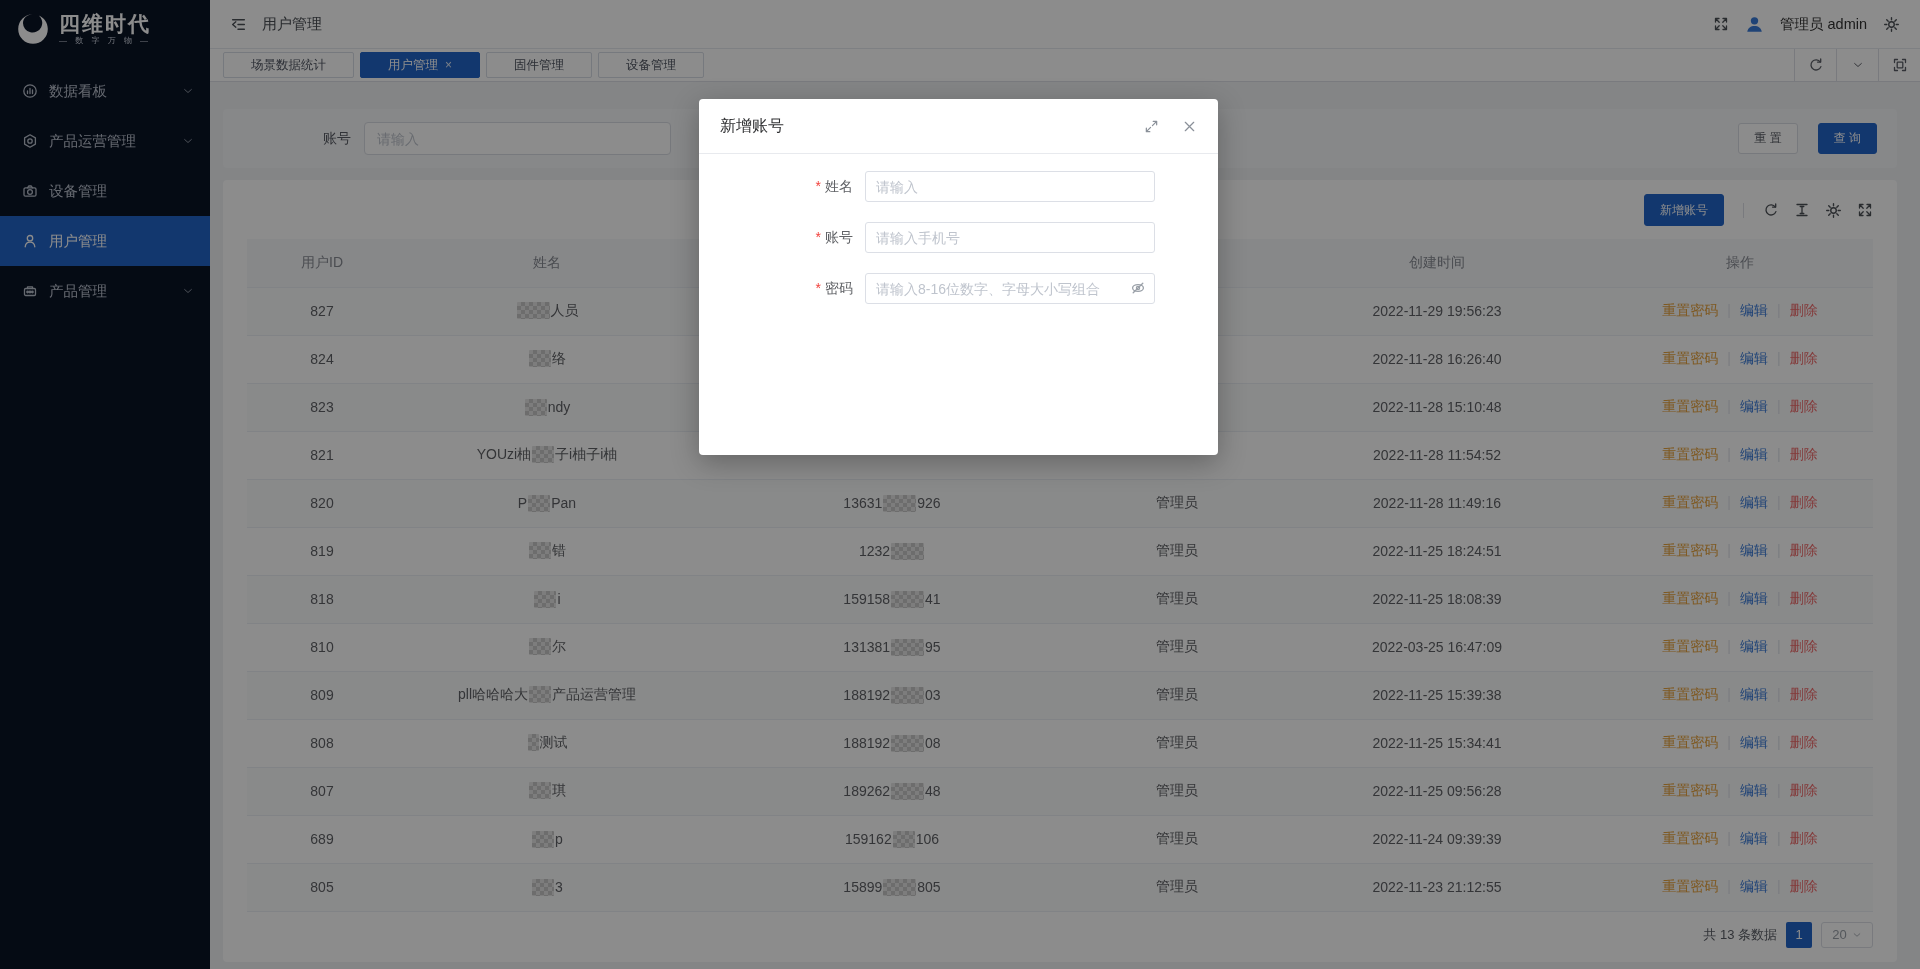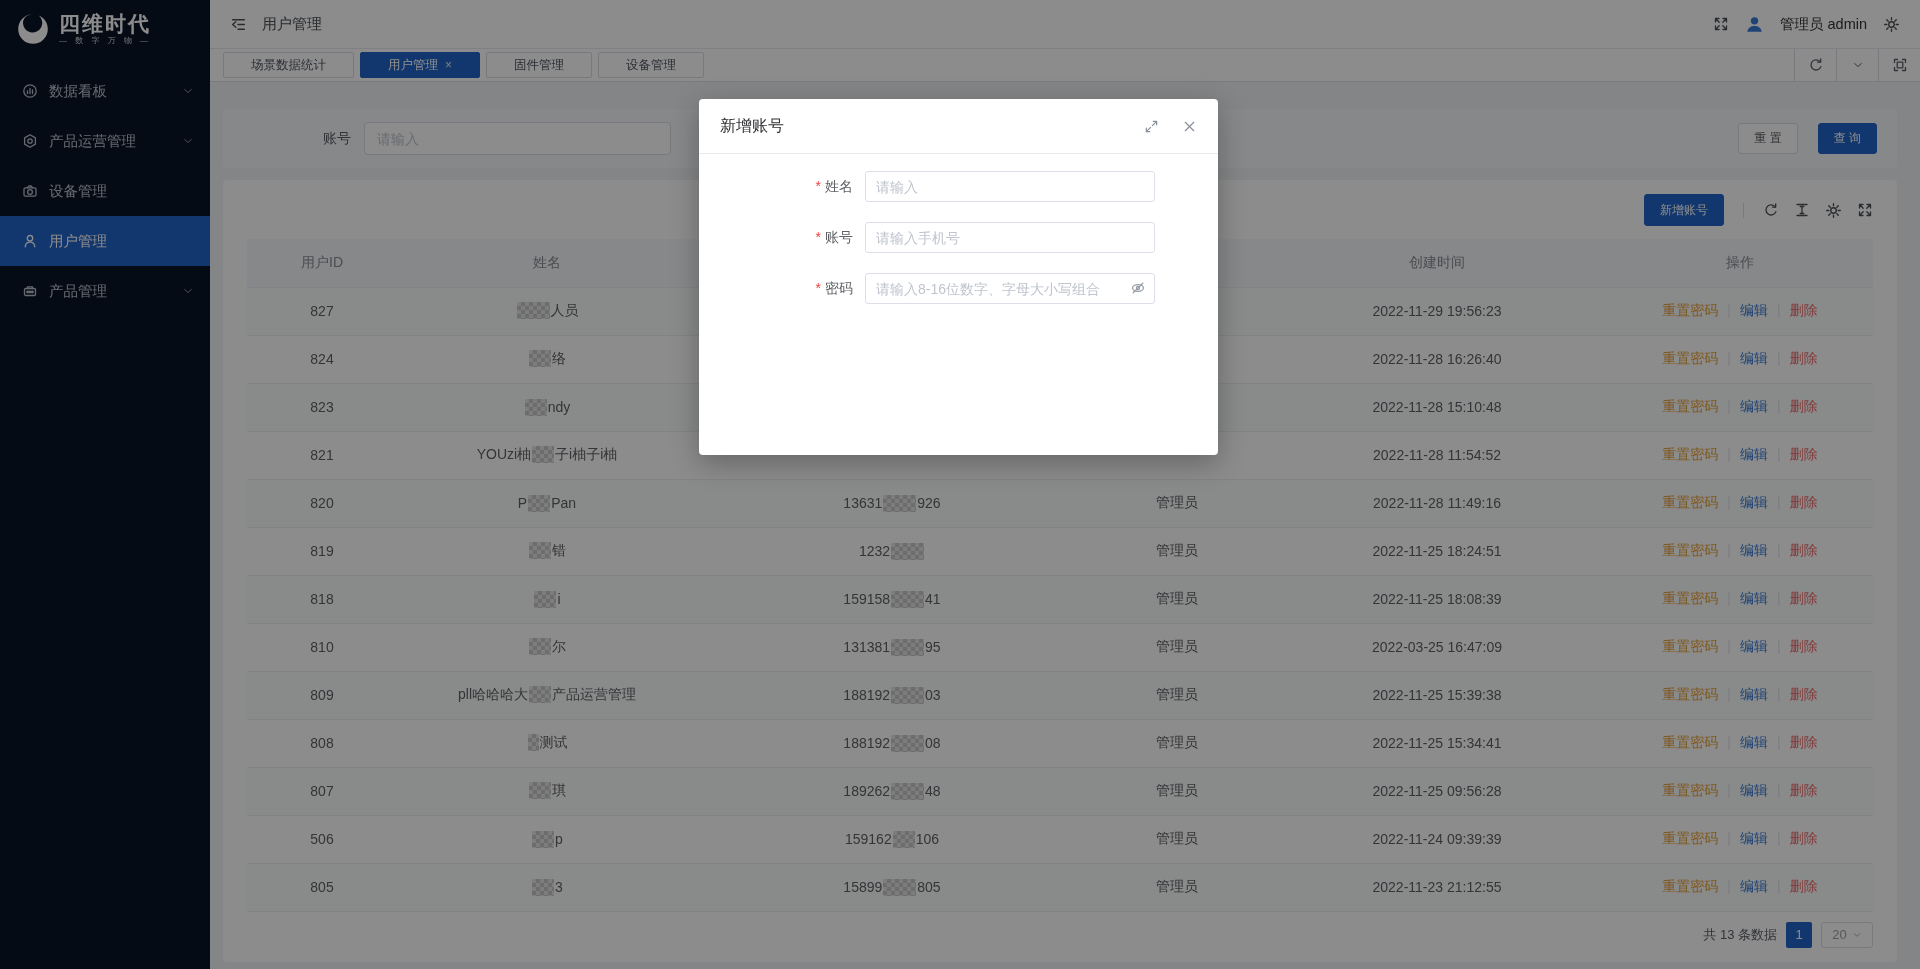--- a/index.html
+++ b/index.html
@@ -407,21 +407,21 @@
               </tr>
               <tr class="stripe">
                 <td>807</td>
                 <td><span class="mosaic" style="width:22px"></span><span>琪</span></td>
                 <td><span>189262</span><span class="mosaic" style="width:33px"></span><span>48</span></td>
                 <td>管理员</td>
                 <td>2022-11-25 09:56:28</td>
                 <td><span class="lnk reset">重置密码</span><span class="sep">|</span><span class="lnk edit">编辑</span><span class="sep">|</span><span class="lnk del">删除</span></td>
               </tr>
               <tr>
-                <td>506</td>
+                <td>689</td>
                 <td><span class="mosaic" style="width:22px"></span><span>p</span></td>
                 <td><span>159162</span><span class="mosaic" style="width:22px"></span><span>106</span></td>
                 <td>管理员</td>
                 <td>2022-11-24 09:39:39</td>
                 <td><span class="lnk reset">重置密码</span><span class="sep">|</span><span class="lnk edit">编辑</span><span class="sep">|</span><span class="lnk del">删除</span></td>
               </tr>
               <tr class="stripe">
                 <td>805</td>
                 <td><span class="mosaic" style="width:22px"></span><span>3</span></td>
                 <td><span>15899</span><span class="mosaic" style="width:33px"></span><span>805</span></td>

